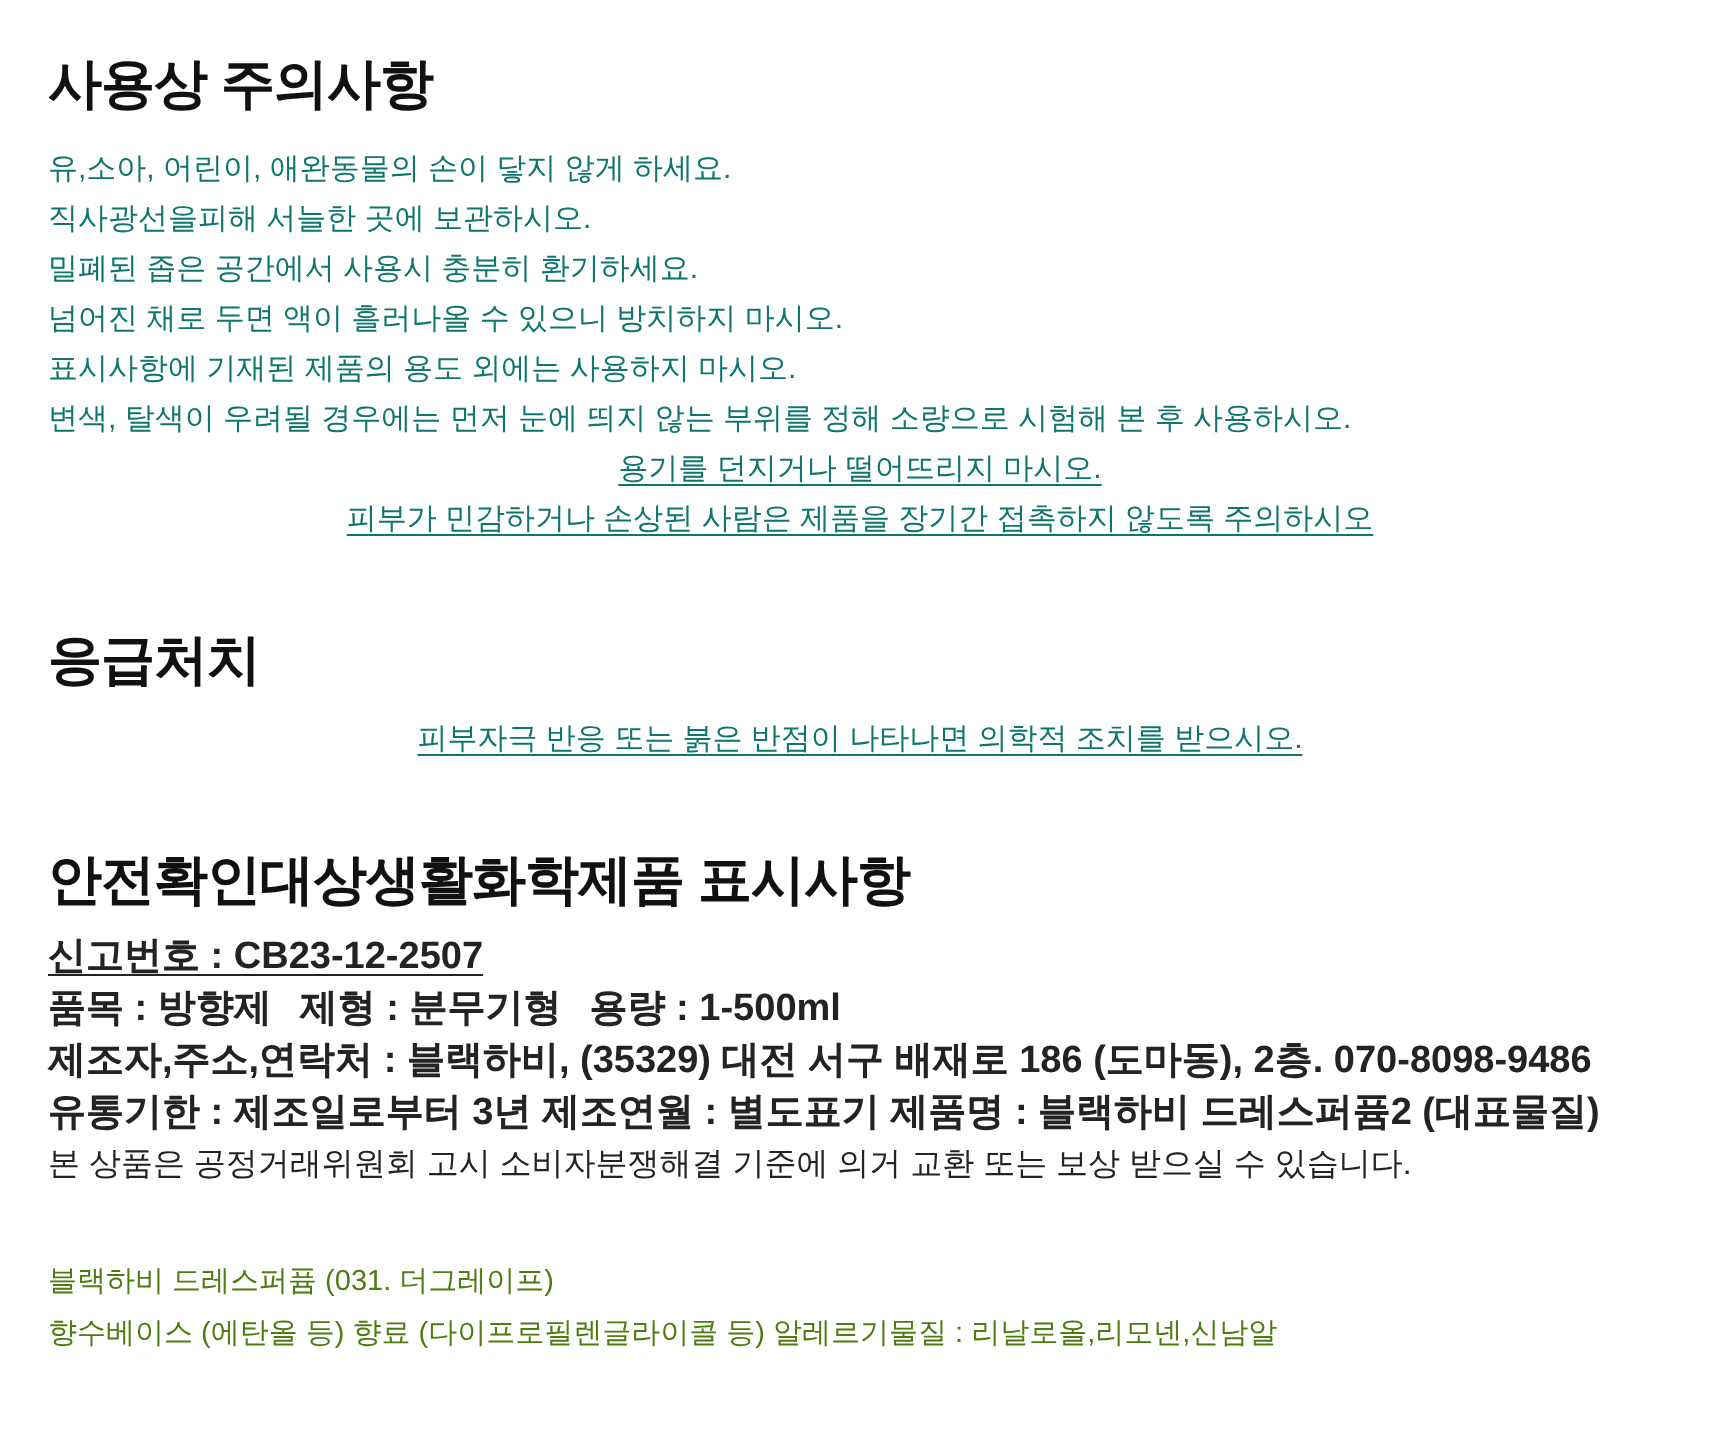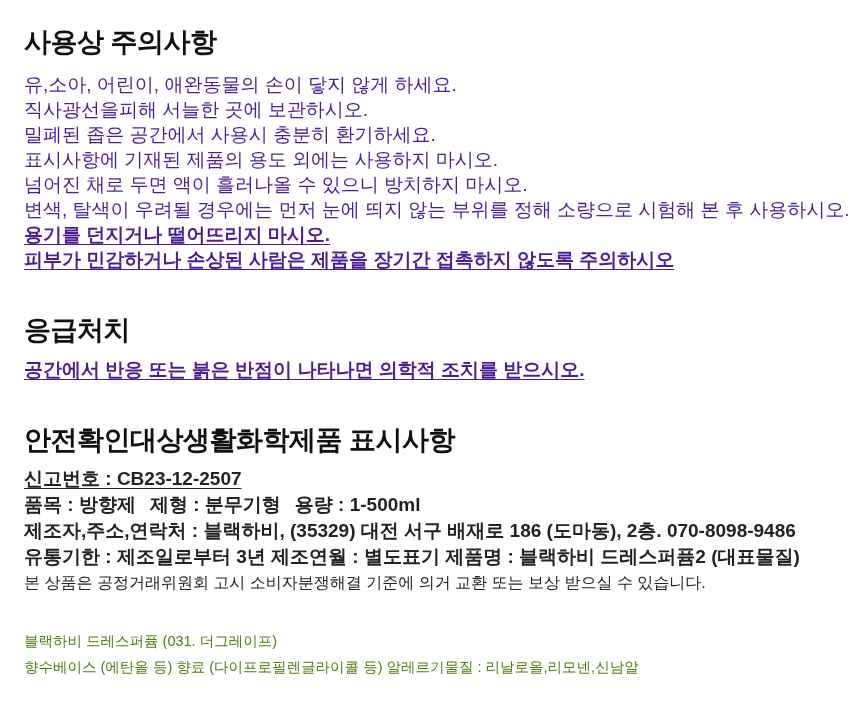--- a/index.html
+++ b/index.html
@@ -26,27 +26,28 @@
   }
   h2.sec-title {
     font-size: 27px;
     font-weight: bold;
     letter-spacing: -0.5px;
     margin: 0 0 14px 0;
     line-height: 1.2;
     color: #111111;
   }
   .line {
-    font-size: 19px;
+    font-size: 15px;
     line-height: 25px;
-    color: #4c1d95;
+    color: #0f766e;
     white-space: nowrap;
   }
   .line.bold {
-    font-weight: bold;
+    font-weight: normal;
+    text-align: center;
   }
   .line.underline {
     text-decoration: underline;
     text-underline-offset: 3px;
   }
   .gap-lg { height: 42px; }
   .gap-sm { height: 20px; }
   .gap-xs { height: 12px; }
 
   h2.sec-title.second {
@@ -84,32 +85,32 @@
 </head>
 <body>
 
 <div class="page">
 
   <section class="section">
     <h2 class="sec-title">사용상 주의사항</h2>
     <div class="line">유,소아, 어린이, 애완동물의 손이 닿지 않게 하세요.</div>
     <div class="line">직사광선을피해 서늘한 곳에 보관하시오.</div>
     <div class="line">밀폐된 좁은 공간에서 사용시 충분히 환기하세요.</div>
+    <div class="line">넘어진 채로 두면 액이 흘러나올 수 있으니 방치하지 마시오.</div>
     <div class="line">표시사항에 기재된 제품의 용도 외에는 사용하지 마시오.</div>
-    <div class="line">넘어진 채로 두면 액이 흘러나올 수 있으니 방치하지 마시오.</div>
     <div class="line">변색, 탈색이 우려될 경우에는 먼저 눈에 띄지 않는 부위를 정해 소량으로 시험해 본 후 사용하시오.</div>
     <div class="line bold underline">용기를 던지거나 떨어뜨리지 마시오.</div>
     <div class="line bold underline">피부가 민감하거나 손상된 사람은 제품을 장기간 접촉하지 않도록 주의하시오</div>
   </section>
 
   <div class="gap-lg"></div>
 
   <section class="section">
     <h2 class="sec-title second">응급처치</h2>
-    <div class="line bold underline">공간에서 반응 또는 붉은 반점이 나타나면 의학적 조치를 받으시오.</div>
+    <div class="line bold underline">피부자극 반응 또는 붉은 반점이 나타나면 의학적 조치를 받으시오.</div>
   </section>
 
   <div class="gap-lg"></div>
 
   <section class="section">
     <h2 class="sec-title second">안전확인대상생활화학제품 표시사항</h2>
 
     <div class="label-row bold">
       <span class="u">신고번호 : CB23-12-2507</span>
     </div>

